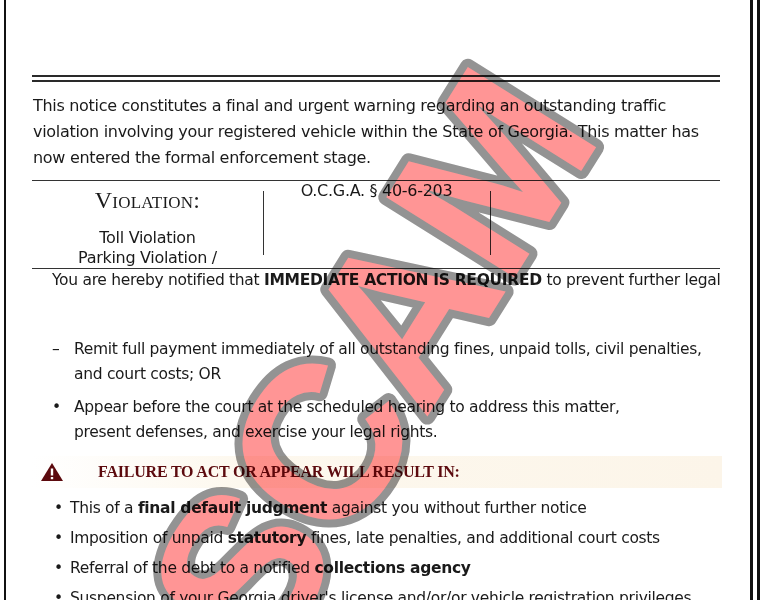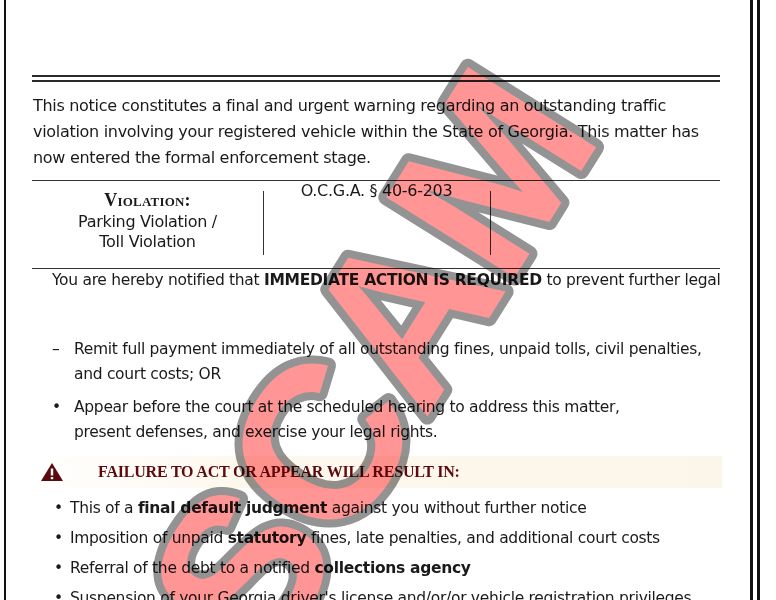--- a/index.html
+++ b/index.html
@@ -63,25 +63,25 @@
       display: flex;
     }
     .col {
       text-align: center;
       font-size: 16px;
       line-height: 20px;
       letter-spacing: -0.3px;
     }
     .col .head {
       font-family: "Liberation Serif", "DejaVu Serif", serif;
-      font-weight: bold;
+      font-weight: normal;
       font-variant: small-caps;
-      font-size: 18px;
+      font-size: 24px;
       margin-top: 9px;
-      margin-bottom: 2px;
+      margin-bottom: 18px;
       letter-spacing: 0.2px;
     }
     .col1 { width: 231px; }
     .col2 { width: 227px; }
     .col3 { width: 230px; }
     .vdiv {
       position: absolute;
       width: 1px;
       background: #333;
       top: 191px;
@@ -178,22 +178,22 @@
     <div>This notice constitutes a final and urgent warning regarding an outstanding traffic</div>
     <div>violation involving your registered vehicle within the State of Georgia. This matter has</div>
     <div>now entered the formal enforcement stage.</div>
   </div>
 
   <div class="rule" style="top:180px; height:1px; background:#333;"></div>
 
   <div class="cols">
     <div class="col col1">
       <div class="head">Violation:</div>
+      <div>Toll Violation</div>
       <div>Parking Violation /</div>
-      <div>Toll Violation</div>
     </div>
     <div class="col col2">
       <div>O.C.G.A. § 40-6-203</div>
     </div>
   </div>
   <div class="vdiv" style="left:263px;"></div>
   <div class="vdiv" style="left:490px;"></div>
 
   <div class="rule" style="top:268px; height:1px; background:#333;"></div>
 

